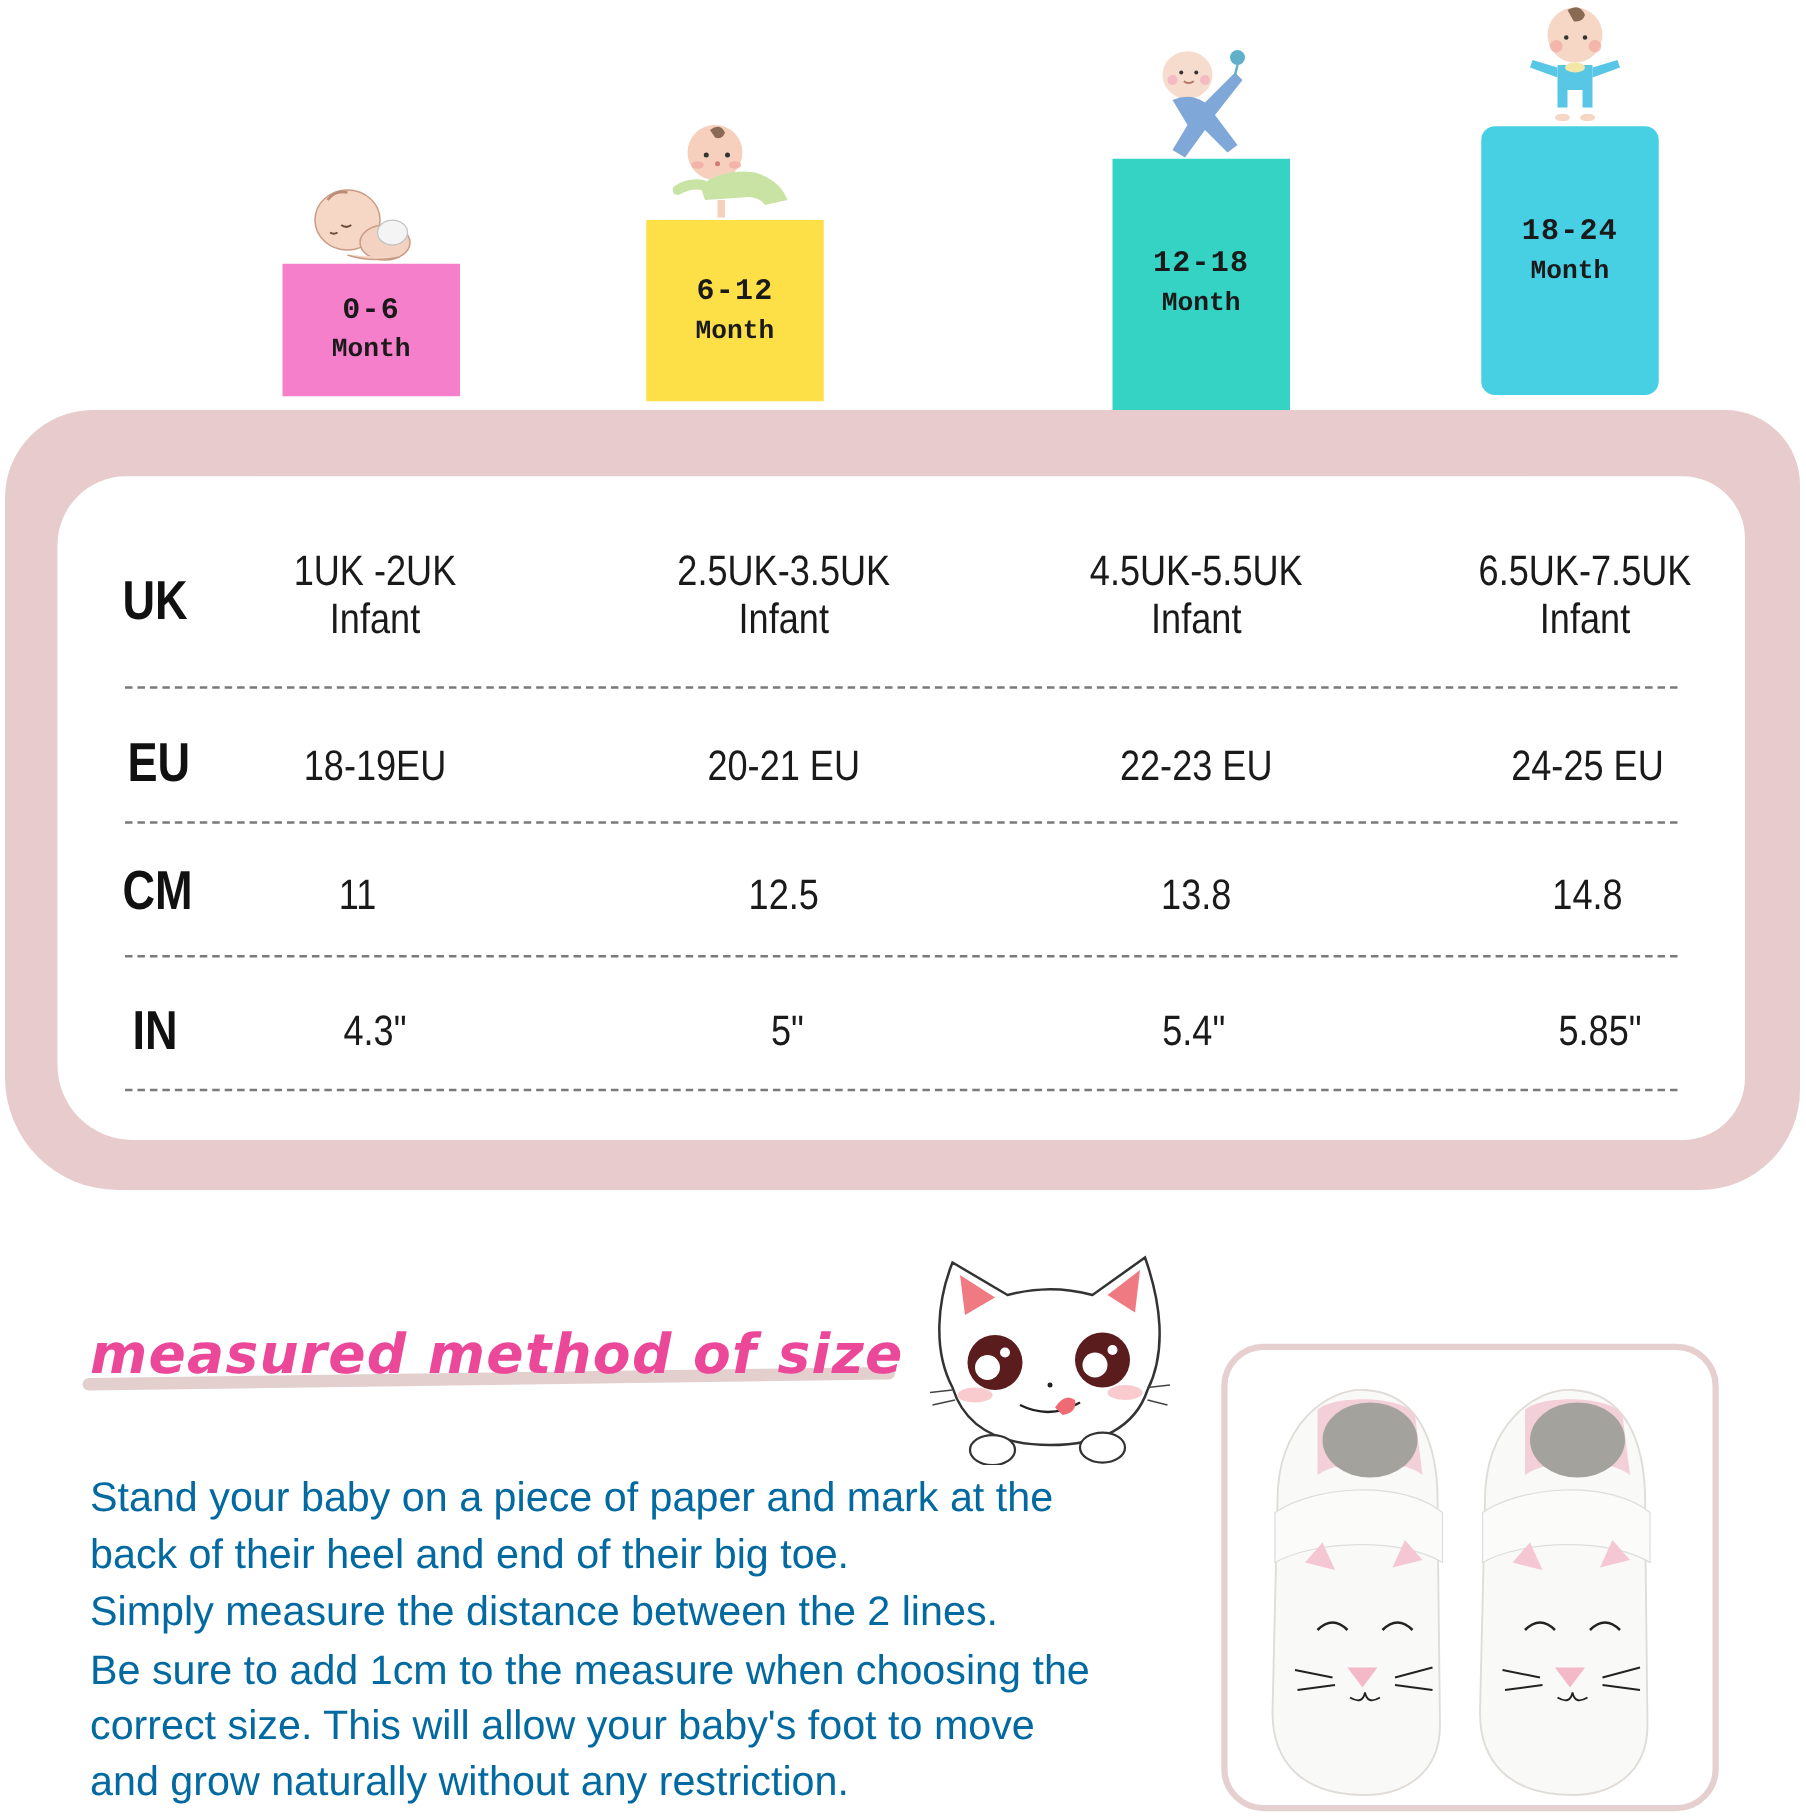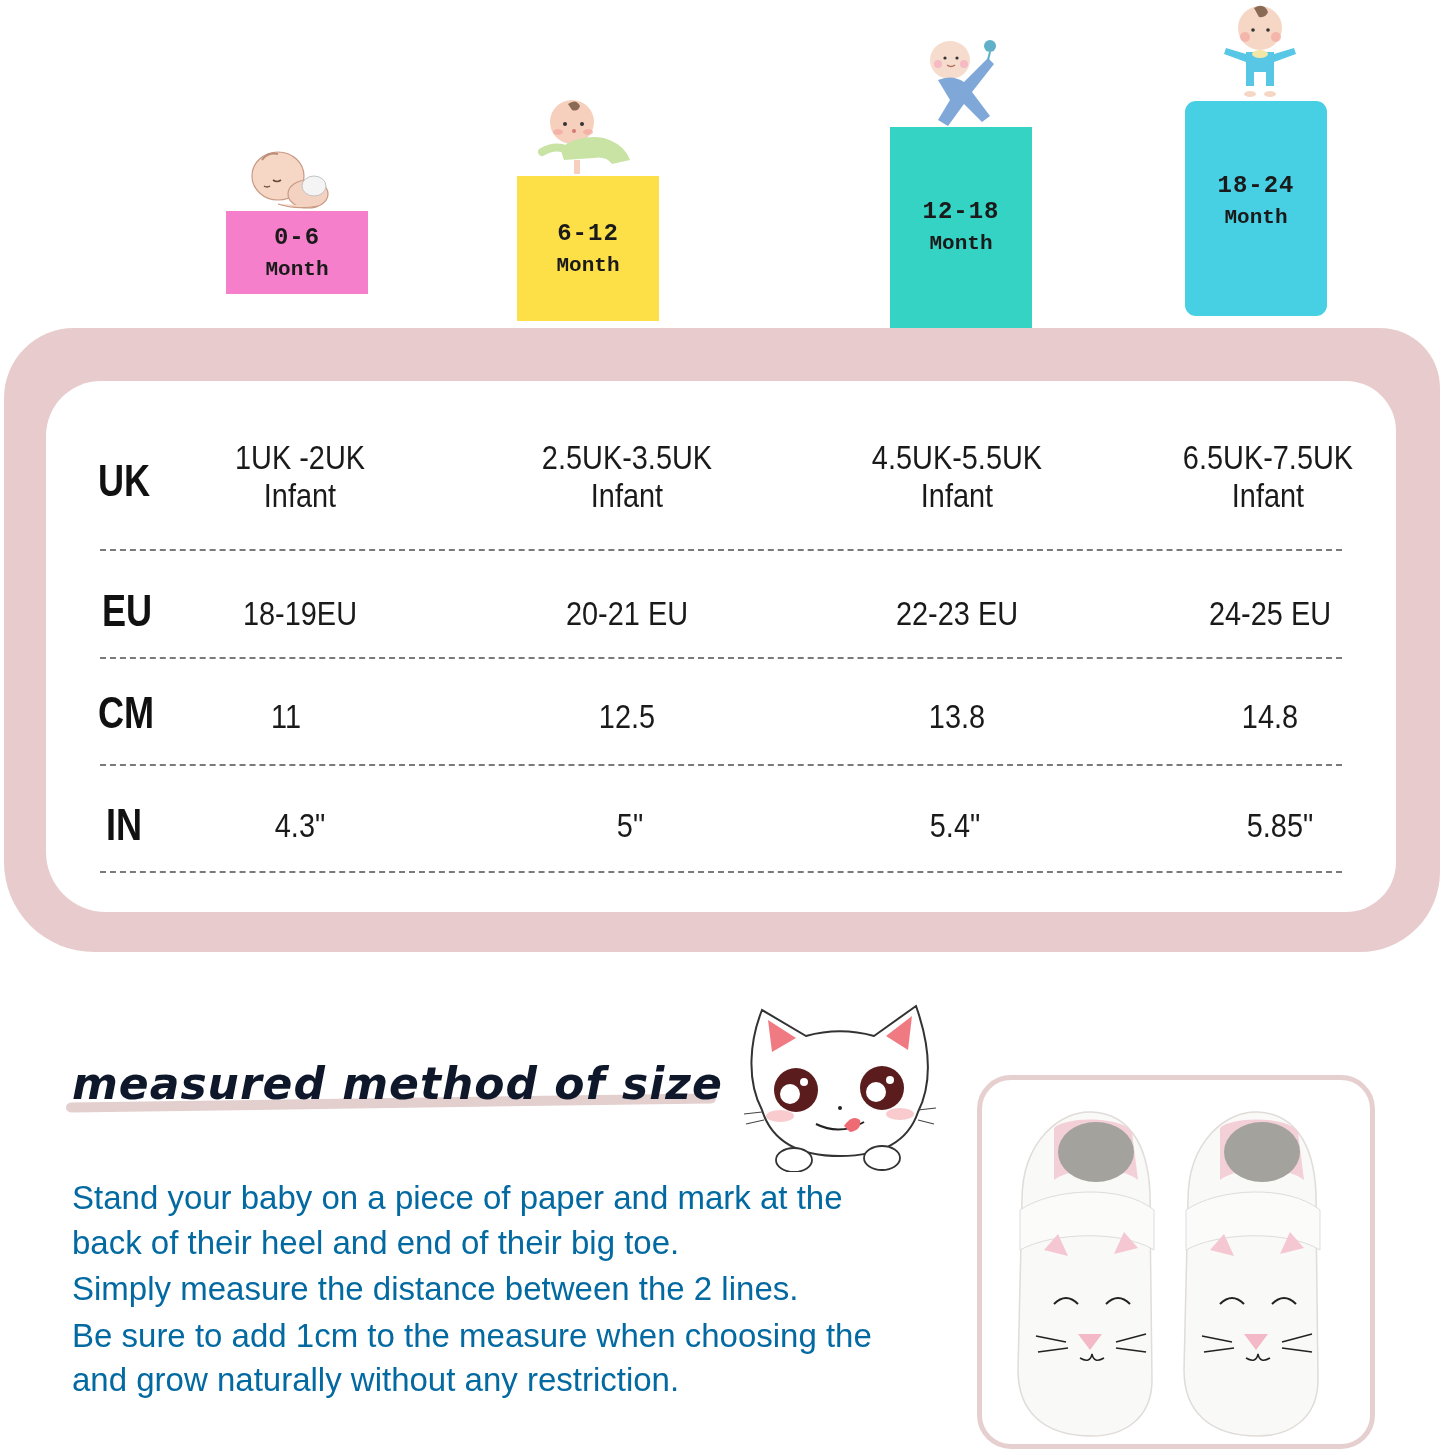--- a/index.html
+++ b/index.html
@@ -23,21 +23,21 @@
                  border-radius:55px 50px 50px 60px; }
 
   .row-label { position:absolute; font-family:"Liberation Sans", sans-serif; font-weight:bold; font-size:44px;
                color:#111; transform:scaleX(0.82); transform-origin:left center; }
   .cell { position:absolute; font-family:"Liberation Sans", sans-serif; font-size:34px; color:#1a1a1a;
           text-align:center; transform:scaleX(0.85); transform-origin:center center; line-height:38px; width:300px; }
   .dash { position:absolute; left:100px; width:1242px; height:0; border-top:2px dashed #7a7a7a; }
 
   
   .measure-title { position:absolute; left:72px; top:1058px; font-family:"DejaVu Sans", sans-serif;
-                   font-size:44px; font-weight:bold; letter-spacing:1px; color:#0f172a; font-style:italic; }
+                   font-size:44px; font-weight:bold; letter-spacing:1px; color:#ec4899; font-style:italic; }
   .title-underline { position:absolute; left:66px; top:1098px; width:650px; height:10px; background:#e2cfce;
                      border-radius:6px; transform:rotate(-0.8deg); }
   .instructions { position:absolute; left:72px; top:1176px; width:880px; font-family:"Liberation Sans", sans-serif;
                   font-size:33px; line-height:44.5px; color:#0369a1; }
   .instructions p { margin:0; }
 
   .shoe-frame { position:absolute; left:977px; top:1075px; width:398px; height:374px; border:5px solid #e6cfcf;
                 border-radius:34px; box-sizing:border-box; background:#fff; }
 </style>
 </head>
@@ -86,21 +86,21 @@
   <circle cx="27" cy="35" r="5" fill="#f4a6a0" opacity=".7"></circle>
     <circle cx="58" cy="35" r="5" fill="#f4a6a0" opacity=".7"></circle>
   <path d="M28 50 h28 v34 h-8 v-14 h-12 v14 h-8 z" fill="#58c6e5"></path>
   <path d="M28 52 l-20 -6 l-2 6 l22 8 z" fill="#58c6e5"></path>
     <path d="M56 52 l20 -6 l2 6 l-22 8 z" fill="#58c6e5"></path>
   <ellipse cx="42" cy="52" rx="8" ry="4" fill="#f3e7a8"></ellipse>
   <ellipse cx="32" cy="92" rx="6" ry="3" fill="#f6d6c4"></ellipse>
     <ellipse cx="52" cy="92" rx="6" ry="3" fill="#f6d6c4"></ellipse>
 </svg>
 
-<div class="age-box" style="left:226px;top:211px;width:142px;height:83px;background:#f57fcb;">
+<div class="age-box" style="left:226px;top:211px;width:142px;height:106px;background:#f57fcb;">
   <span class="age-range">0-6</span>
   <span class="age-unit">Month</span>
 </div>
 <div class="age-box" style="left:517px;top:176px;width:142px;height:145px;background:#fde047;">
   <span class="age-range">6-12</span>
   <span class="age-unit">Month</span>
 </div>
 <div class="age-box" style="left:890px;top:127px;width:142px;height:235px;background:#35d3c4;justify-content:flex-start;padding-top:68px;">
   <span class="age-range">12-18</span>
   <span class="age-unit">Month</span>
@@ -177,20 +177,21 @@
     <line x1="178" y1="120" x2="194" y2="124" stroke="#444" stroke-width="1.2"></line>
   <ellipse cx="54" cy="160" rx="18" ry="12" fill="#fff" stroke="#333" stroke-width="1.8"></ellipse>
   <ellipse cx="142" cy="158" rx="18" ry="12" fill="#fff" stroke="#333" stroke-width="1.8"></ellipse>
 </svg>
 
 <div class="instructions">
   <p>Stand your baby on a piece of paper and mark at the</p>
   <p>back of their heel and  end of their big toe.</p>
   <p style="margin-top:2px">Simply measure the distance between the 2 lines.</p>
   <p style="margin-top:2px">Be sure to add 1cm to the measure when choosing the</p>
+  <p>correct size. This will allow your baby's foot to move</p>
   <p>and grow naturally without any restriction.</p>
 </div>
 
 <div class="shoe-frame">
   <svg width="388" height="364" viewBox="0 0 388 364">
 
     <g>
       <path d="M40 120 C40 60 80 30 110 32 C150 34 170 70 168 130 L170 300 C170 340 140 356 110 356 C60 356 36 330 36 290 Z" fill="#f9f9f7" stroke="#e0dcd8" stroke-width="1.5"></path>
       <path d="M72 48 C84 36 140 36 150 52 L156 100 C140 86 90 86 72 100 Z" fill="#f3cfd8"></path>
       <ellipse cx="114" cy="72" rx="38" ry="30" fill="#a4a29d"></ellipse>

